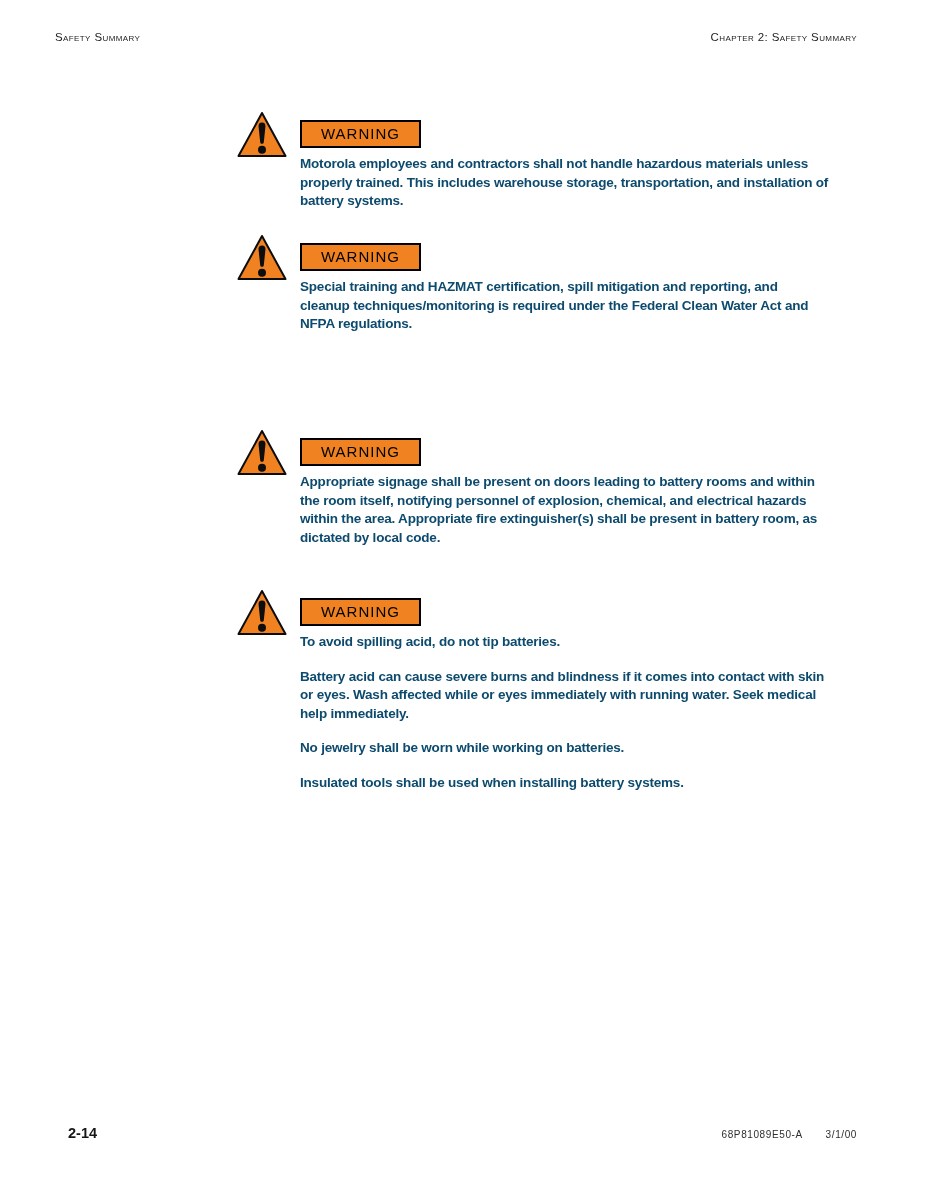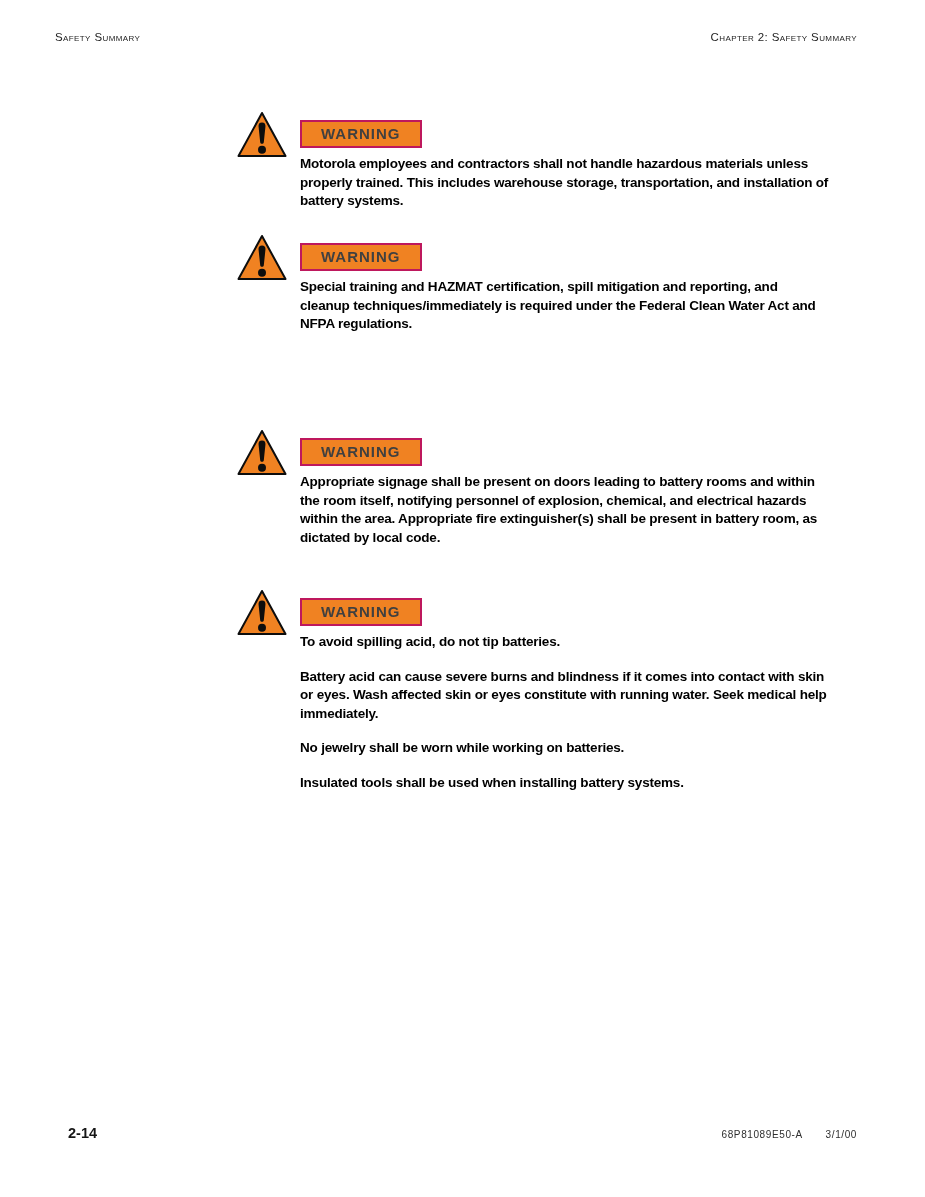--- a/index.html
+++ b/index.html
@@ -46,37 +46,37 @@
     top: 0;
     width: 52px;
     height: 50px;
   }
   .warning-icon svg { display: block; width: 52px; height: 50px; }
 
   .warning-banner {
     display: inline-block;
     margin-top: 10px;
     background: var(--orange, #F08222);
-    border: 2px solid #be185d;
+    border: 2px solid #000000;
     padding: 3px 19px 4px 19px;
     font-size: 15px;
-    font-weight: 700;
+    font-weight: 400;
     letter-spacing: 1px;
-    color: #404040;
+    color: #000000;
     line-height: 17px;
   }
 
   .warning-body { margin-top: 7px; }
   .warning-par {
     margin: 0 0 16px 0;
     font-size: 13.5px;
     font-weight: 700;
     line-height: 18.5px;
     letter-spacing: -0.2px;
-    color: #000000;
+    color: #0c4a6e;
   }
 
   
   .footer-page-number {
     position: absolute;
     left: 68px;
     top: 1125px;
     font-size: 14.5px;
     font-weight: 700;
     color: #161616;
@@ -123,21 +123,21 @@
       <svg viewBox="0 0 52 50" xmlns="http://www.w3.org/2000/svg" aria-hidden="true">
         <path class="tri" d="M26 3 L49.5 46 L2.5 46 Z" fill="#F08222" stroke="#0d0d0d" stroke-width="2" stroke-linejoin="round"></path>
         <path d="M26 12.5 C23.4 12.5 22.3 14.1 22.55 16.6 L24.2 32.2 C24.35 34.2 27.65 34.2 27.8 32.2 L29.45 16.6 C29.7 14.1 28.6 12.5 26 12.5 Z" fill="#0d0d0d"></path>
         <circle cx="26" cy="39.8" r="4" fill="#0d0d0d"></circle>
       </svg>
     </span>
     <div class="warning-banner">
       <span class="warning-banner-label">WARNING</span>
     </div>
     <div class="warning-body">
-          <p class="warning-par">Special training and HAZMAT certification, spill mitigation and reporting, and cleanup techniques/immediately is required under the Federal Clean Water Act and NFPA regulations.</p>
+          <p class="warning-par">Special training and HAZMAT certification, spill mitigation and reporting, and cleanup techniques/monitoring is required under the Federal Clean Water Act and NFPA regulations.</p>
         </div>
   </section>
 
   <section class="warning-section">
     <span class="warning-icon">
       <svg viewBox="0 0 52 50" xmlns="http://www.w3.org/2000/svg" aria-hidden="true">
         <path class="tri" d="M26 3 L49.5 46 L2.5 46 Z" fill="#F08222" stroke="#0d0d0d" stroke-width="2" stroke-linejoin="round"></path>
         <path d="M26 12.5 C23.4 12.5 22.3 14.1 22.55 16.6 L24.2 32.2 C24.35 34.2 27.65 34.2 27.8 32.2 L29.45 16.6 C29.7 14.1 28.6 12.5 26 12.5 Z" fill="#0d0d0d"></path>
         <circle cx="26" cy="39.8" r="4" fill="#0d0d0d"></circle>
       </svg>
@@ -156,21 +156,21 @@
         <path class="tri" d="M26 3 L49.5 46 L2.5 46 Z" fill="#F08222" stroke="#0d0d0d" stroke-width="2" stroke-linejoin="round"></path>
         <path d="M26 12.5 C23.4 12.5 22.3 14.1 22.55 16.6 L24.2 32.2 C24.35 34.2 27.65 34.2 27.8 32.2 L29.45 16.6 C29.7 14.1 28.6 12.5 26 12.5 Z" fill="#0d0d0d"></path>
         <circle cx="26" cy="39.8" r="4" fill="#0d0d0d"></circle>
       </svg>
     </span>
     <div class="warning-banner">
       <span class="warning-banner-label">WARNING</span>
     </div>
     <div class="warning-body">
           <p class="warning-par">To avoid spilling acid, do not tip batteries.</p>
-          <p class="warning-par">Battery acid can cause severe burns and blindness if it comes into contact with skin or eyes. Wash affected skin or eyes constitute with running water. Seek medical help immediately.</p>
+          <p class="warning-par">Battery acid can cause severe burns and blindness if it comes into contact with skin or eyes. Wash affected while or eyes immediately with running water. Seek medical help immediately.</p>
           <p class="warning-par">No jewelry shall be worn while working on batteries.</p>
           <p class="warning-par">Insulated tools shall be used when installing battery systems.</p>
         </div>
   </section>
 </main>
 
   <div class="footer-page-number">2-14</div>
   <div class="footer-docinfo">
     <span class="doc-number">68P81089E50-A</span>
     <span class="doc-date">3/1/00</span>

